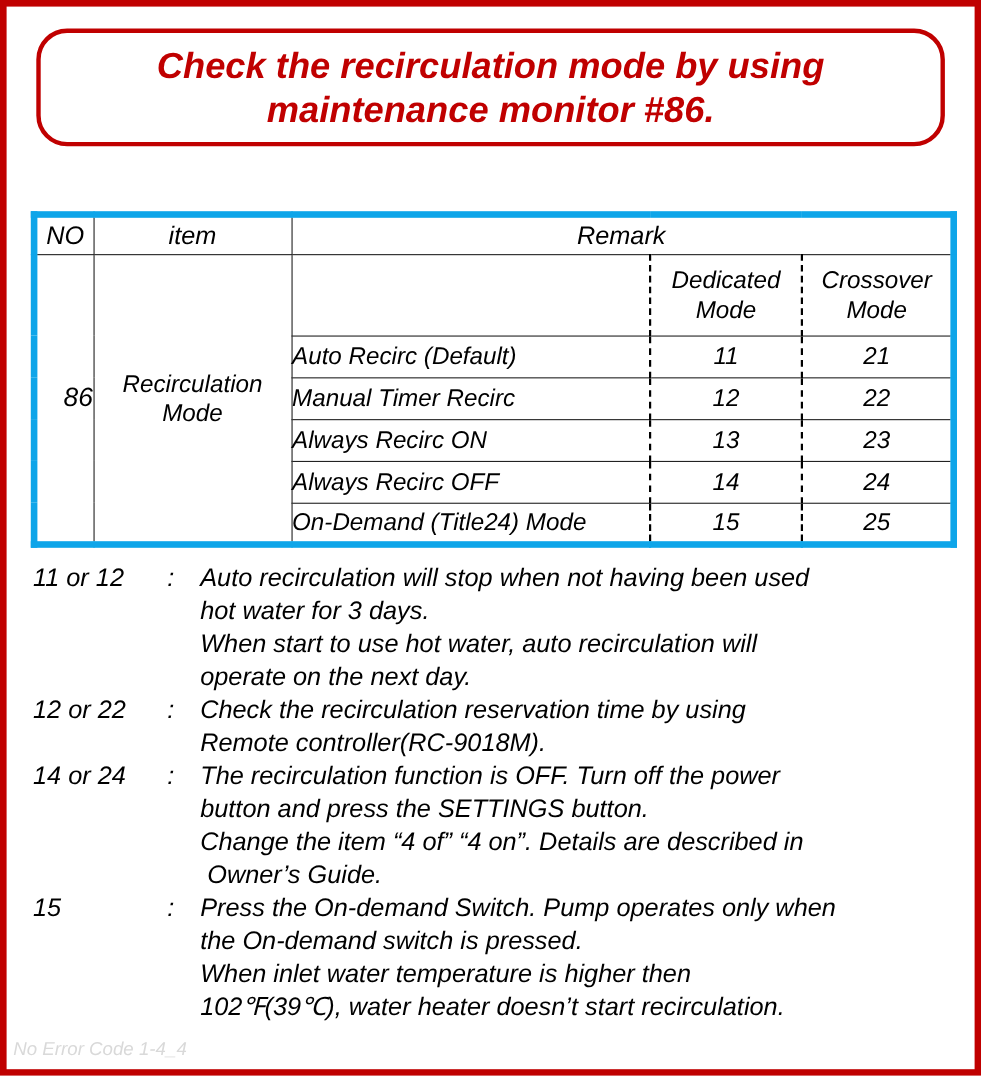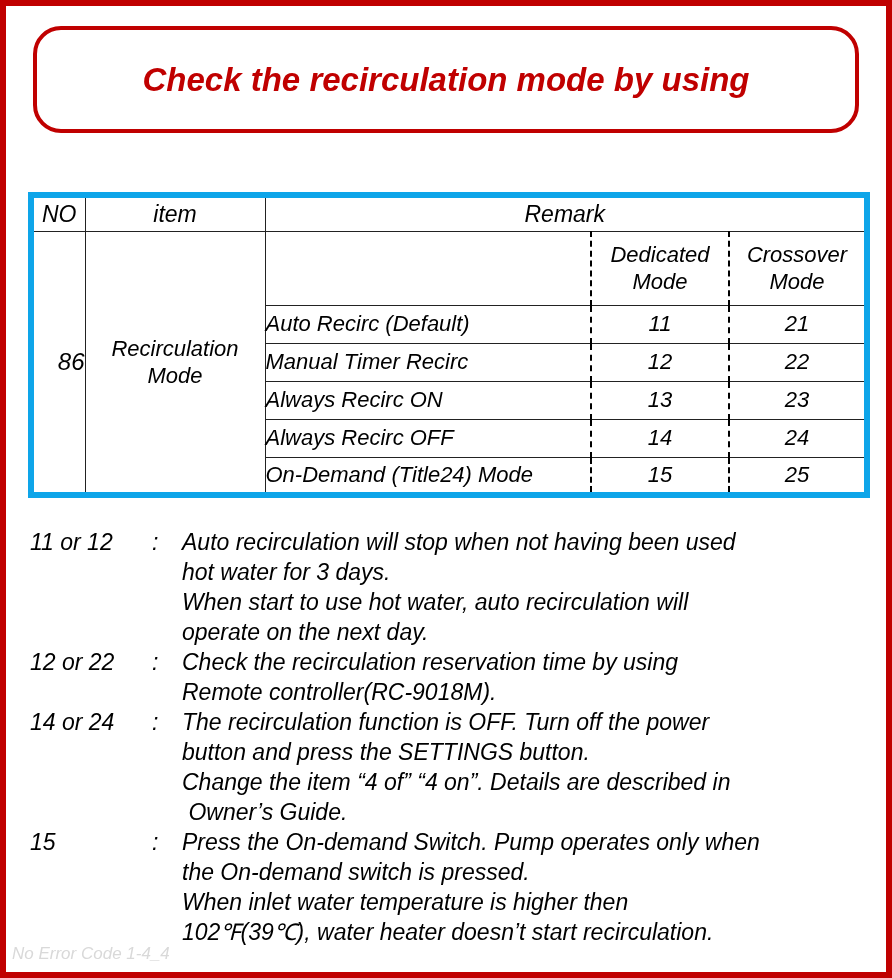--- a/index.html
+++ b/index.html
@@ -64,21 +64,21 @@
   .data-row td { height: 38px; }
 
   .cell-no86 { text-align: right; vertical-align: middle; font-size: 24px; border-right: 1px solid #777777; }
   .cell-item { text-align: center; vertical-align: middle; line-height: 27px; padding: 0 10px; }
   .mode-head { text-align: center; vertical-align: middle; line-height: 27px; padding: 0 6px; }
   .cell-label { text-align: left; vertical-align: middle; padding-left: 8px; white-space: nowrap; }
   .cell-num  { text-align: center; vertical-align: middle; }
   td.dashed-left { border-left: 2px dashed #000000; }
 
   
-  .notes { margin: 29px 0 0 24px; font-size: 23px; line-height: 30px; }
+  .notes { margin: 12px 0 0 24px; font-size: 23px; line-height: 30px; }
   .note-row { display: flex; }
   .note-label { width: 122px; white-space: pre; flex: 0 0 auto; }
   .note-colon { width: 30px; flex: 0 0 auto; }
   .note-lines { flex: 1 1 auto; }
   .note-line { white-space: pre-wrap; }
 
   
   .footer-code {
     position: absolute;
     left: 6px;
@@ -87,20 +87,21 @@
     color: #d9d9d9;
   }
 </style>
 </head>
 <body>
 
 <div class="page">
 
   <div class="title-box">
     <div class="title-line">Check the recirculation mode by using</div>
+    <div class="title-line">maintenance monitor #86.</div>
   </div>
 
   <table class="mode-table">
     <colgroup>
       <col class="col-no">
         <col class="col-item">
         <col class="col-desc">
         <col class="col-ded">
         <col class="col-cross">
     </colgroup>

